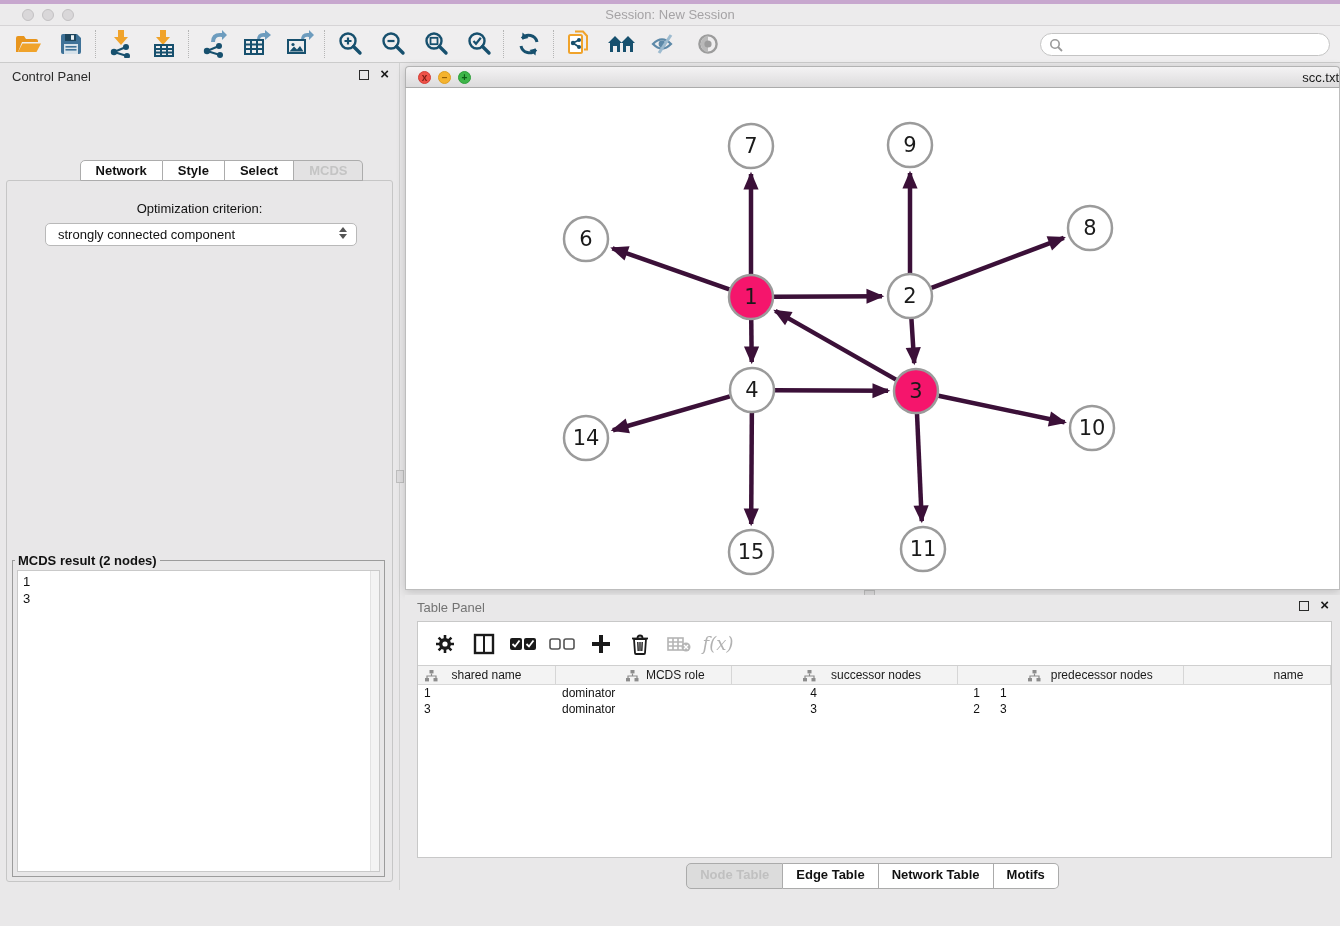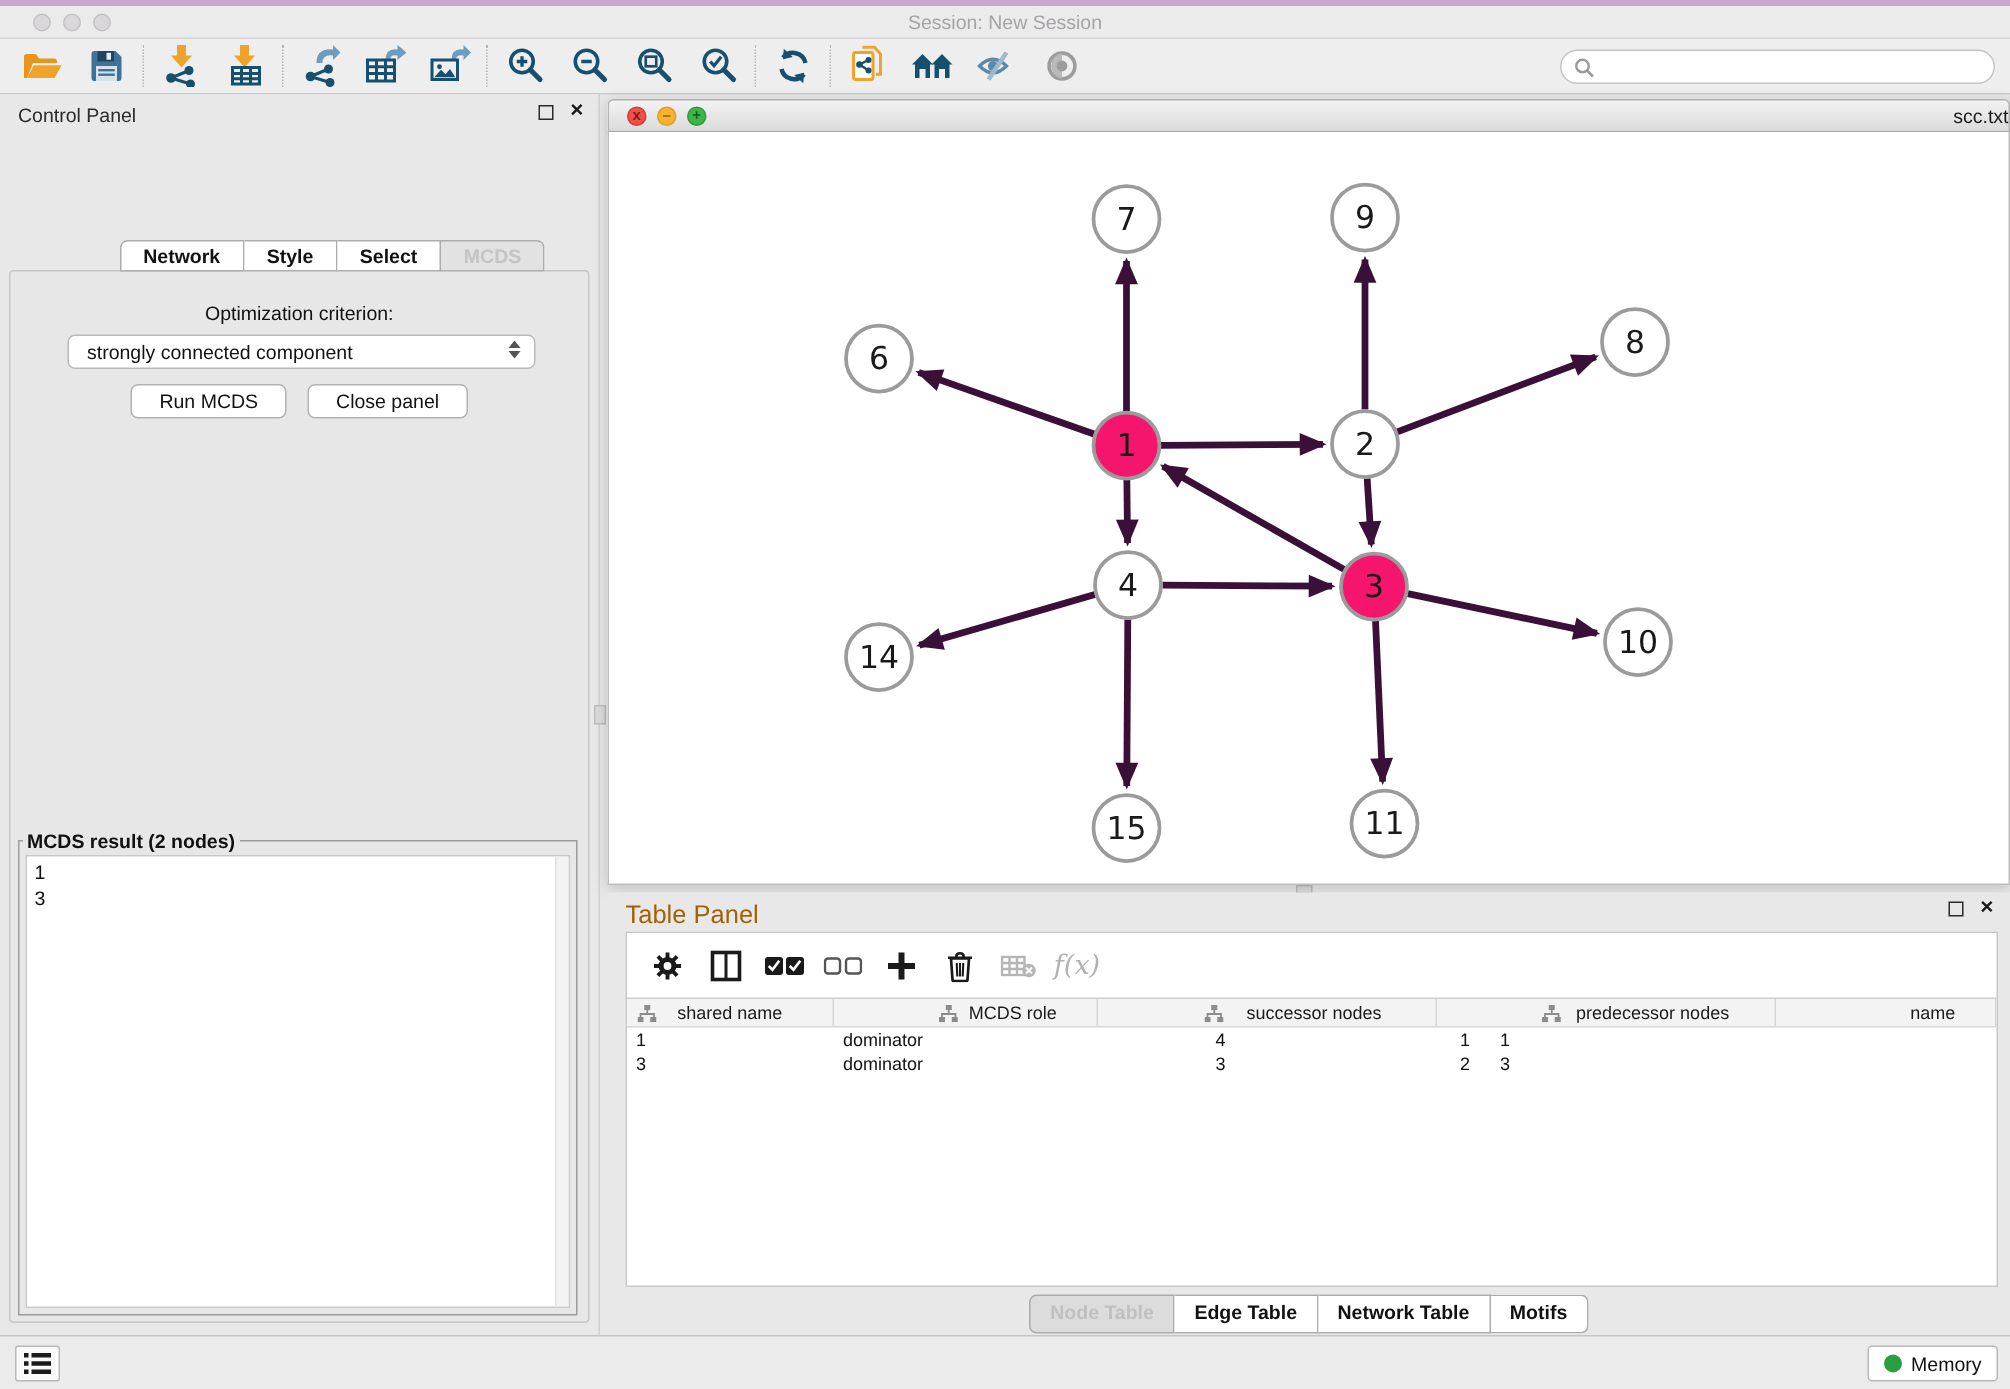--- a/index.html
+++ b/index.html
@@ -59,21 +59,21 @@
   .nw-titlebar { position:relative; height:22px; background:linear-gradient(#F4F3F4,#DCDBDC); border:1px solid #B3B3B3; border-bottom:1px solid #ABABAB; border-radius:4px 4px 0 0; }
   .nw-titlebar .title { text-align:right; font-size:13px; color:#1A1A1A; line-height:21px; }
   .nw-tl { position:absolute; top:4px; width:13px; height:13px; border-radius:50%; font-size:10px; font-weight:bold; text-align:center; line-height:12px; cursor:pointer; }
   .nw-tl.red   { left:12px; background:#EE5147; border:1px solid #D33E36; color:#7E1D15; }
   .nw-tl.yellow{ left:32px; background:#F5B32F; border:1px solid #DE9F22; color:#935E08; }
   .nw-tl.green { left:52px; background:#3EB549; border:1px solid #2F9E3A; color:#0D5E17; }
   .nw-canvas { position:absolute; top:22px; left:0; right:0; bottom:0; background:#fff; border:1px solid #BDBDBD; border-top:none; }
 
   
   .table-panel { position:absolute; left:405px; top:595px; width:935px; height:295px; background:#E9E8E9; }
-  .table-panel .ph-title { position:absolute; left:12px; top:5px; font-size:17px; color:#a16207; }
+  .table-panel .ph-title { position:absolute; left:12px; top:5px; font-size:13px; color:#737373; }
   .table-panel .ph-float { right:31px; top:6px; } .table-panel .ph-close { right:11px; top:2px; }
   .tp-box { position:absolute; left:12px; right:8px; top:26px; height:237px; background:#fff; border:1px solid #C8C8C8; }
   .tp-toolbar { height:43px; display:flex; align-items:center; padding-left:12px; gap:9px; }
   .tp-tool { width:30px; height:30px; display:flex; align-items:center; justify-content:center; cursor:pointer; }
   .fx { font-family:"DejaVu Serif", serif; font-style:italic; font-size:18px; color:#B2B2B2; }
   .tp-header { display:flex; height:20px; border-top:1px solid #CFCFCF; border-bottom:1px solid #D8D8D8; background:#F3F3F3;justify-content:space-between; }
   .tp-hcell { display:flex; align-items:center; justify-content:center; gap:5px; font-size:12px; color:#1A1A1A; border-right:1px solid #D6D6D6; position:relative; }
   .tp-hcell .tree-ic { position:absolute; left:7px; top:4px; }
   .tp-row { display:flex; height:16px; }
   .tp-cell { font-size:12px; color:#111; line-height:16px; padding:0 6px; overflow:hidden; white-space:nowrap; }
@@ -261,24 +261,20 @@
         <div class="cp-tab active">MCDS</div>
       </div>
     <div class="cp-body">
       <div class="opt-label">Optimization criterion:</div>
       <div class="opt-select">
         <span>strongly connected component</span>
         <span class="chevrons">
             <span class="up"></span>
             <span class="down"></span>
           </span>
-      </div>
-      <div class="cp-buttons">
-        <button class="cp-btn">Run MCDS</button>
-        <button class="cp-btn">Close panel</button>
       </div>
       <fieldset class="mcds-fieldset">
         <legend>MCDS result (2 nodes)</legend>
         <div class="mcds-result">
           <div class="lines" id="mcds-lines">
               <div>1</div>
               <div>3</div>
             </div>
           <div class="mcds-scroll"></div>
         </div>
@@ -499,31 +495,13 @@
     </div>
 
     <div class="tp-tabs" id="tp-tabs">
         <div class="tp-tab active">Node Table</div>
         <div class="tp-tab">Edge Table</div>
         <div class="tp-tab">Network Table</div>
         <div class="tp-tab">Motifs</div>
       </div>
   </div>
 
-  <div class="statusbar">
-    <div class="sb-list-btn">
-      <svg width="18" height="14" viewBox="0 0 18 14">
-          <g fill="#1A1A1A">
-            <rect x="0" y="0" width="3" height="3"></rect>
-            <rect x="5" y="0" width="13" height="3"></rect>
-            <rect x="0" y="5.5" width="3" height="3"></rect>
-            <rect x="5" y="5.5" width="13" height="3"></rect>
-            <rect x="0" y="11" width="3" height="3"></rect>
-            <rect x="5" y="11" width="13" height="3"></rect>
-          </g>
-        </svg>
-    </div>
-    <div class="sb-memory">
-      <div class="mem-dot"></div>
-      <span>Memory</span>
-    </div>
-  </div>
 </div>
 
 </body></html>

